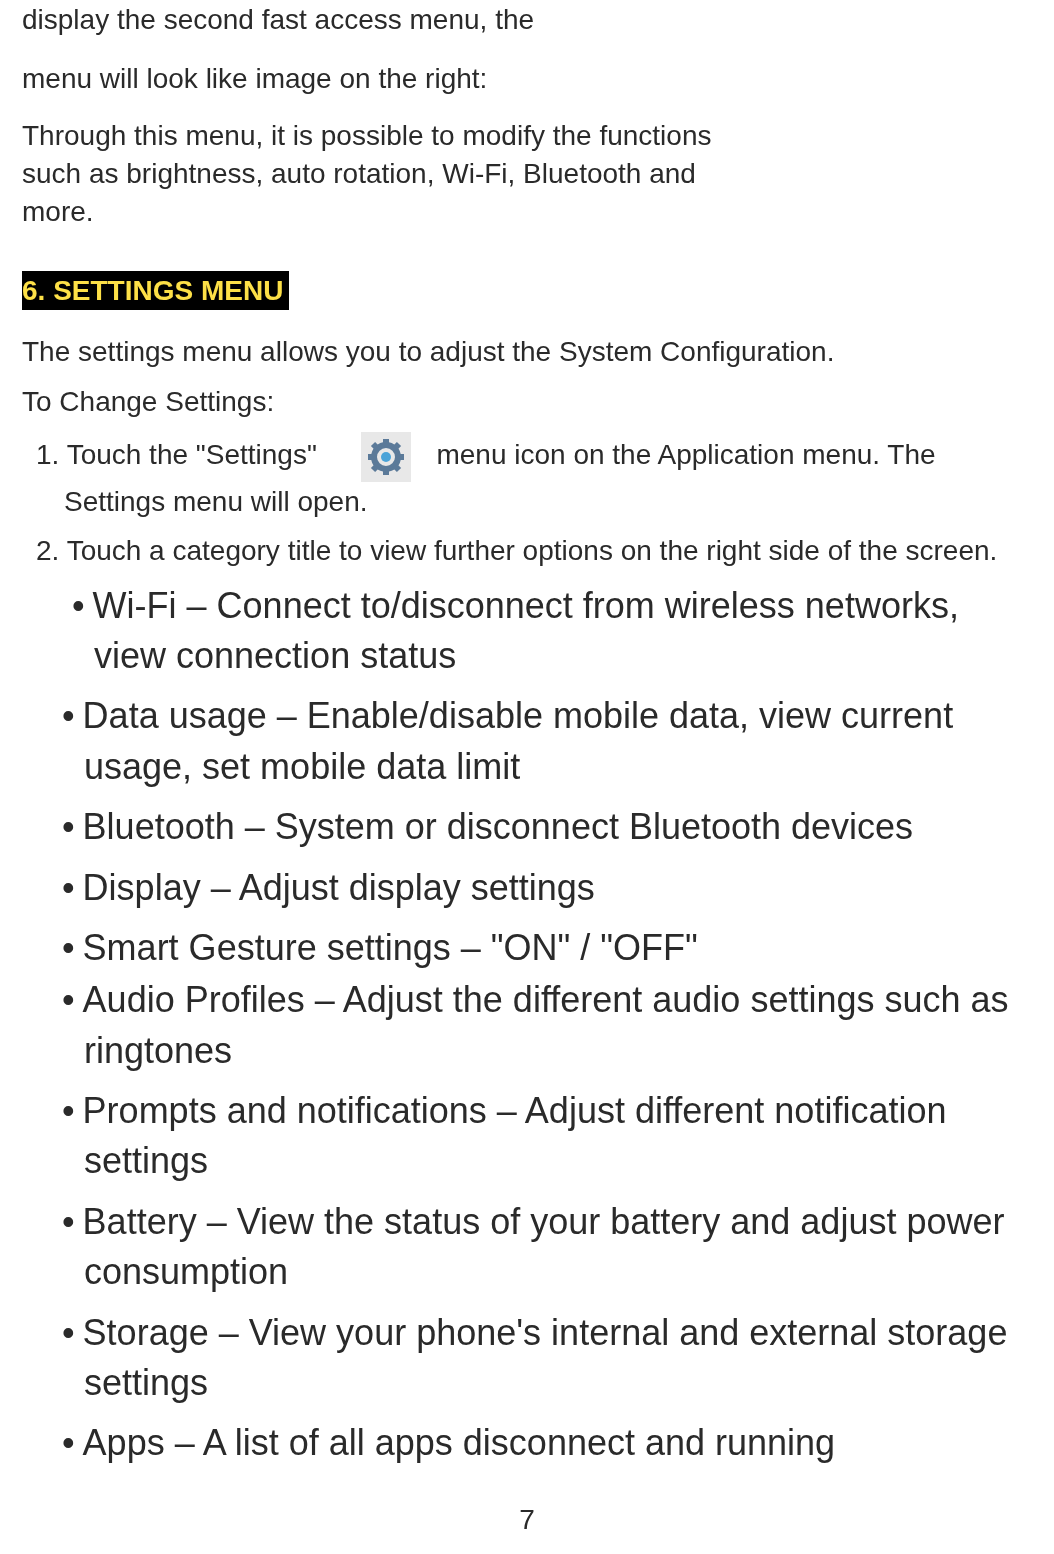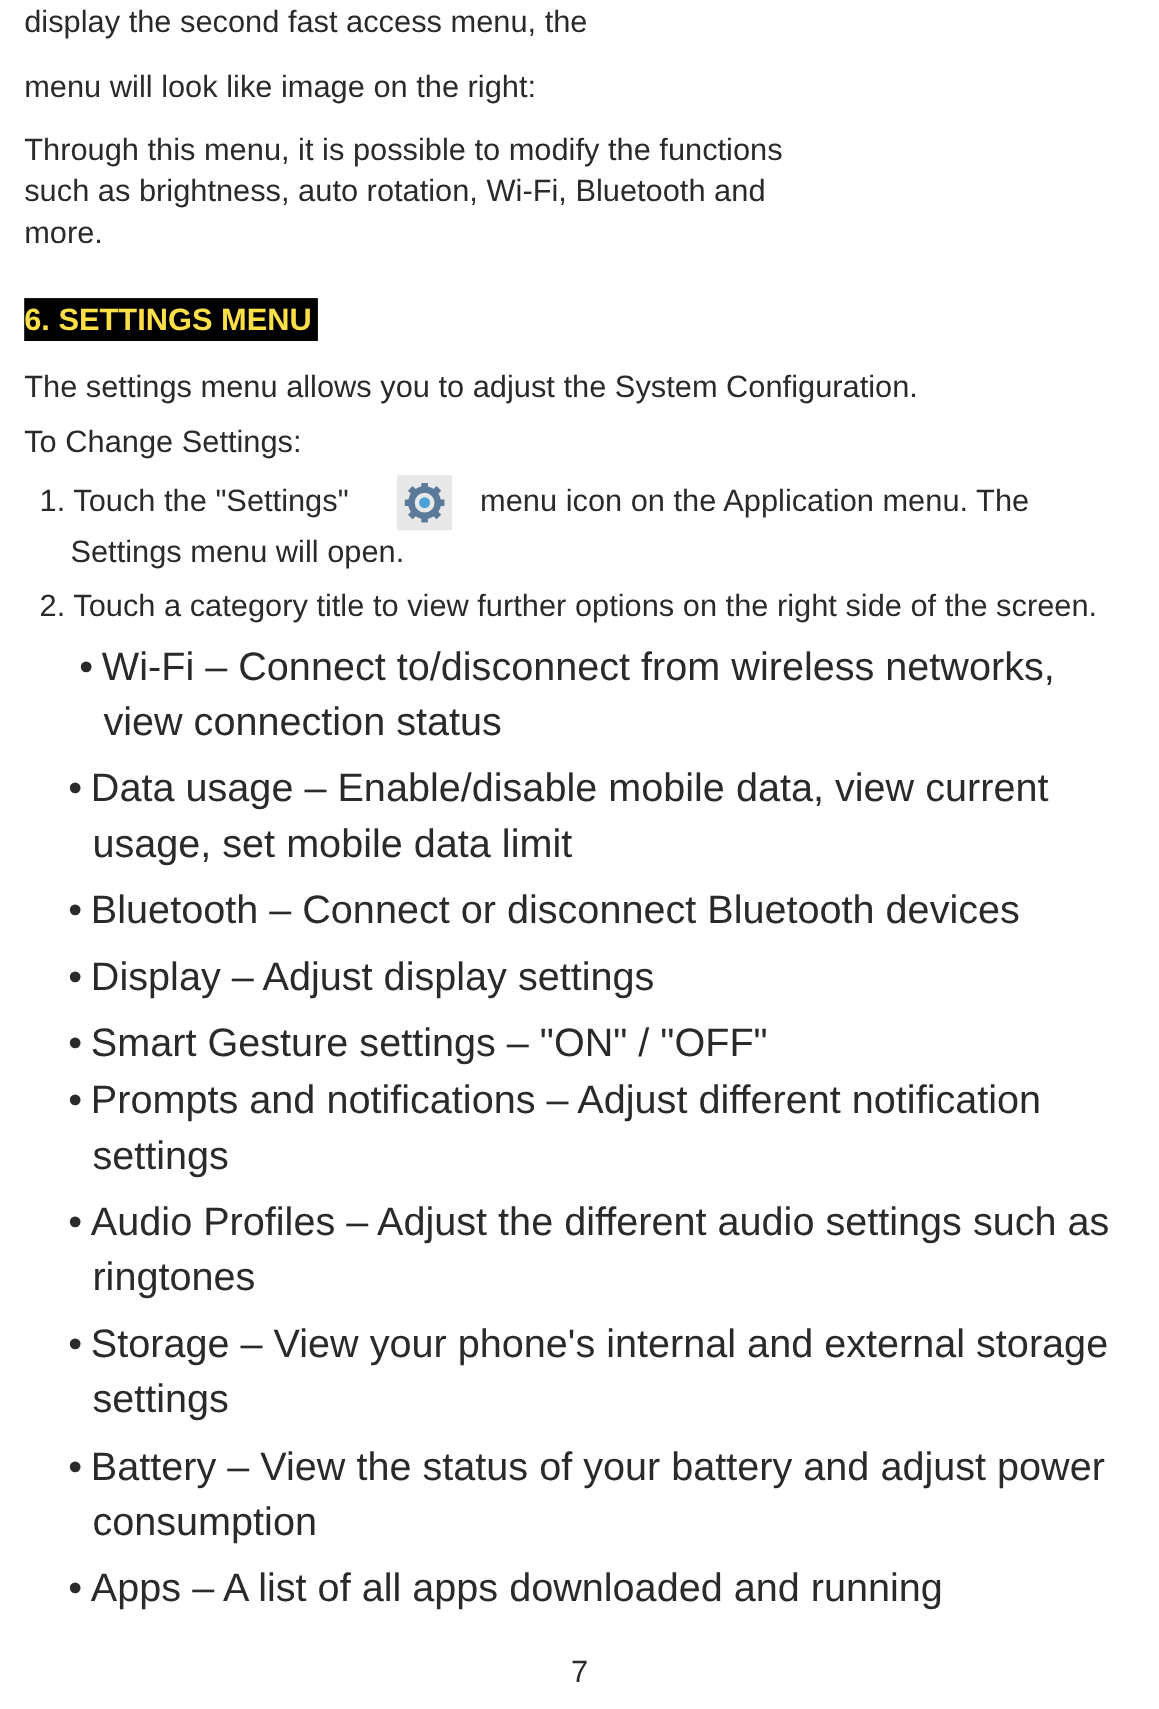--- a/index.html
+++ b/index.html
@@ -118,23 +118,23 @@
     <span>menu icon on the Application menu. The Settings menu will open.</span>
   </li>
   <li>
     <span>2. </span><span>Touch a category title to view further options on the right side of the screen.</span>
   </li>
 </ol>
 
 <ul class="bullets">
   <li style="padding-left:72px;">Wi-Fi – Connect to/disconnect from wireless networks, view connection status</li>
   <li>Data usage – Enable/disable mobile data, view current usage, set mobile data limit</li>
-  <li>Bluetooth – Connect or disconnect Bluetooth devices</li>
+  <li>Bluetooth – System or disconnect Bluetooth devices</li>
   <li>Display – Adjust display settings</li>
   <li class="li-tight">Smart Gesture settings – "ON" / "OFF"</li>
+  <li>Audio Profiles – Adjust the different audio settings such as ringtones</li>
   <li>Prompts and notifications – Adjust different notification  settings</li>
-  <li>Audio Profiles – Adjust the different audio settings such as ringtones</li>
+  <li>Battery – View the status of your battery and adjust power consumption</li>
   <li>Storage – View your phone's internal and external storage settings</li>
-  <li>Battery – View the status of your battery and adjust power consumption</li>
-  <li>Apps – A list of all apps downloaded and running</li>
+  <li>Apps – A list of all apps disconnect and running</li>
 </ul>
 
 <div class="page-num">7</div>
 
 </body></html>

